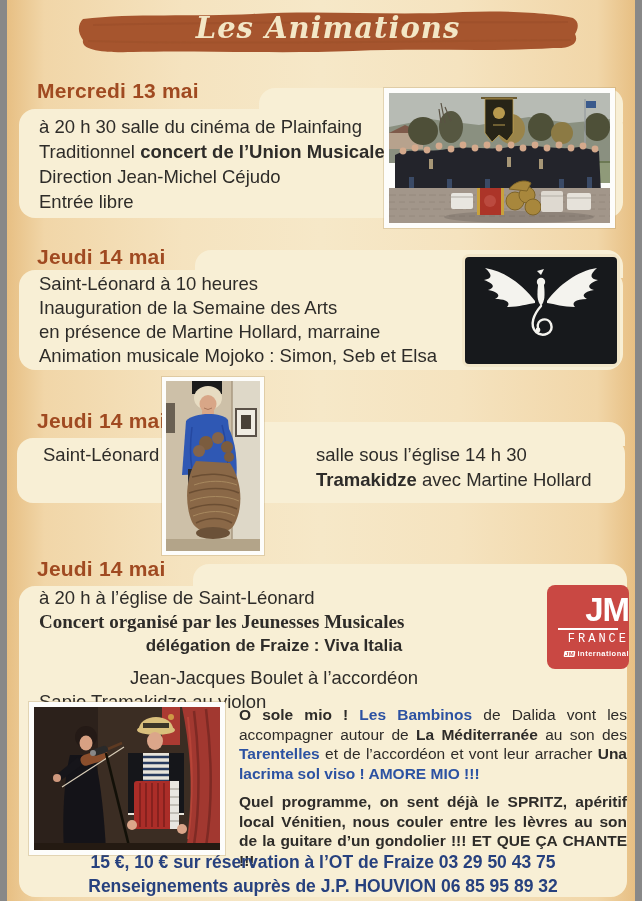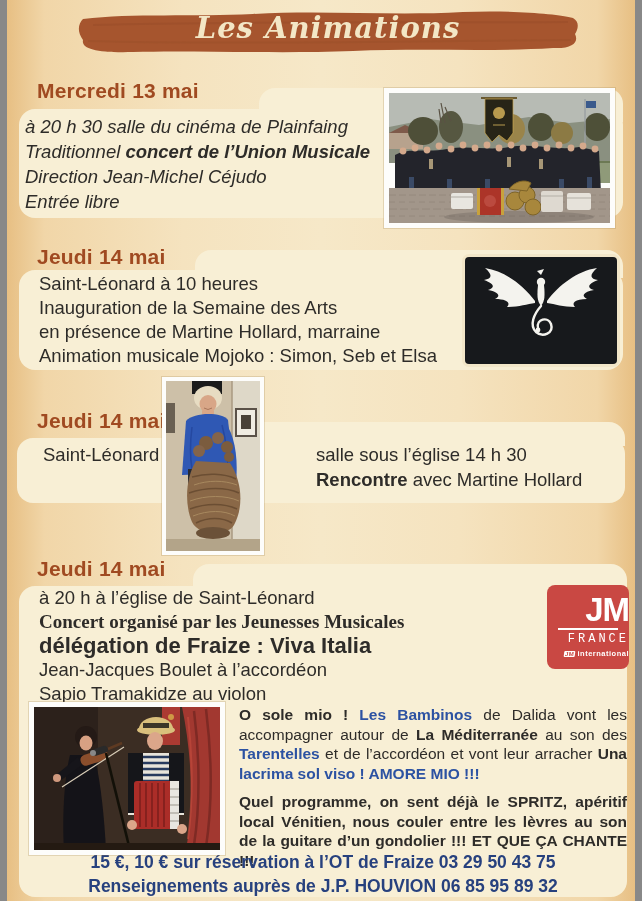--- a/index.html
+++ b/index.html
@@ -68,21 +68,21 @@
       <path d="M10,12 C60,6 120,10 180,7 C250,3 320,9 390,5 C440,3 485,7 500,11 C507,15 505,22 502,27 C506,35 500,42 480,41 C420,45 350,41 280,44 C200,47 120,43 60,45 C25,46 8,42 10,33 C4,25 5,17 10,12 Z" fill="#a6552e"></path>
       <path d="M20,18 C150,14 350,16 495,15" stroke="#8d4425" stroke-width="2" fill="none" opacity=".25"></path>
       <path d="M15,34 C160,38 340,34 498,33" stroke="#8d4425" stroke-width="2" fill="none" opacity=".2"></path>
     </svg>
     <div class="banner-text">Les Animations</div>
   </div>
 
   <div class="sec-header" style="left:30px;top:79px;">Mercredi 13 mai</div>
   <div class="card card-top" style="left:252px;top:88px;width:364px;height:34px;"></div>
   <div class="card card-main" style="left:12px;top:109px;width:604px;height:109px;"></div>
-  <div class="abs body-text" style="left:18px;top:114px;font-style:italic;">
+  <div class="abs body-text" style="left:32px;top:114px;">
     <div>à 20 h 30 salle du cinéma de Plainfaing</div>
     <div><span>Traditionnel </span><span class="b">concert de l’Union Musicale</span></div>
     <div>Direction Jean-Michel Céjudo</div>
     <div>Entrée libre</div>
   </div>
 
   <div class="photo" style="left:377px;top:88px;padding:5px;">
     <svg width="221" height="130" viewBox="0 0 221 130">
       <rect width="221" height="70" fill="#b7bbb4"></rect>
       <path d="M0,34 L40,26 L90,32 L140,24 L180,30 L221,26 L221,70 L0,70 Z" fill="#8a9080"></path>
@@ -184,21 +184,21 @@
       <circle cx="73" cy="73" r="2.4" fill="#f4f3ee"></circle>
     </svg>
   </div>
 
   <div class="sec-header" style="left:30px;top:409px;">Jeudi 14 mai</div>
   <div class="card card-top" style="left:210px;top:422px;width:408px;height:24px;"></div>
   <div class="card card-main" style="left:10px;top:438px;width:608px;height:65px;"></div>
   <div class="abs body-text" style="left:36px;top:442px;">Saint-Léonard</div>
   <div class="abs body-text" style="left:286px;top:442px;margin-left:23px;">
     <div>salle sous l’église 14 h 30</div>
-    <div><span class="b">Rencontre</span><span> avec Martine Hollard</span></div>
+    <div><span class="b">Tramakidze</span><span> avec Martine Hollard</span></div>
   </div>
 
   <div class="photo" style="left:155px;top:377px;padding:4px;">
     <svg width="94" height="170" viewBox="0 0 94 170">
       <rect width="94" height="170" fill="#cdc0a8"></rect>
       <rect x="66" y="0" width="28" height="170" fill="#ded8c8"></rect>
       <line x1="66" y1="0" x2="66" y2="170" stroke="#a89a82" stroke-width="1.5"></line>
       <rect x="26" y="0" width="30" height="13" fill="#1a1a1a"></rect>
       <rect x="70" y="28" width="20" height="27" fill="#f0ece2" stroke="#5a5148" stroke-width="2"></rect>
       <rect x="75" y="34" width="10" height="14" fill="#4a4238"></rect>
@@ -227,22 +227,22 @@
       <rect x="0" y="158" width="94" height="12" fill="#b3a489"></rect>
     </svg>
   </div>
 
   <div class="sec-header" style="left:30px;top:557px;">Jeudi 14 mai</div>
   <div class="card card-top" style="left:186px;top:564px;width:434px;height:28px;"></div>
   <div class="card card-main" style="left:12px;top:586px;width:608px;height:311px;"></div>
   <div class="abs body-text" style="left:32px;top:586px;width:470px;line-height:24px;">
     <div>à 20 h à l’église de Saint-Léonard</div>
     <div class="b" style="font-size:19px;font-family:Liberation Serif, serif;">Concert organisé par les Jeunesses Musicales</div>
-    <div class="b" style="font-size:22px;">délégation de Fraize : Viva Italia</div>
-    <div style="">Jean-Jacques Boulet à l’accordéon</div>
+    <div class="b" style="font-size:17px;text-align:center;">délégation de Fraize : Viva Italia</div>
+    <div style="margin-top:8px;text-align:center;">Jean-Jacques Boulet à l’accordéon</div>
     <div>Sapio Tramakidze au violon</div>
   </div>
 
   <div class="jm">
     <div class="jm-big">JM</div>
     <div class="jm-rule"></div>
     <div class="jm-country">FRANCE</div>
     <div class="jm-intl"><span class="mark">JM</span><span>international</span></div>
   </div>
 

